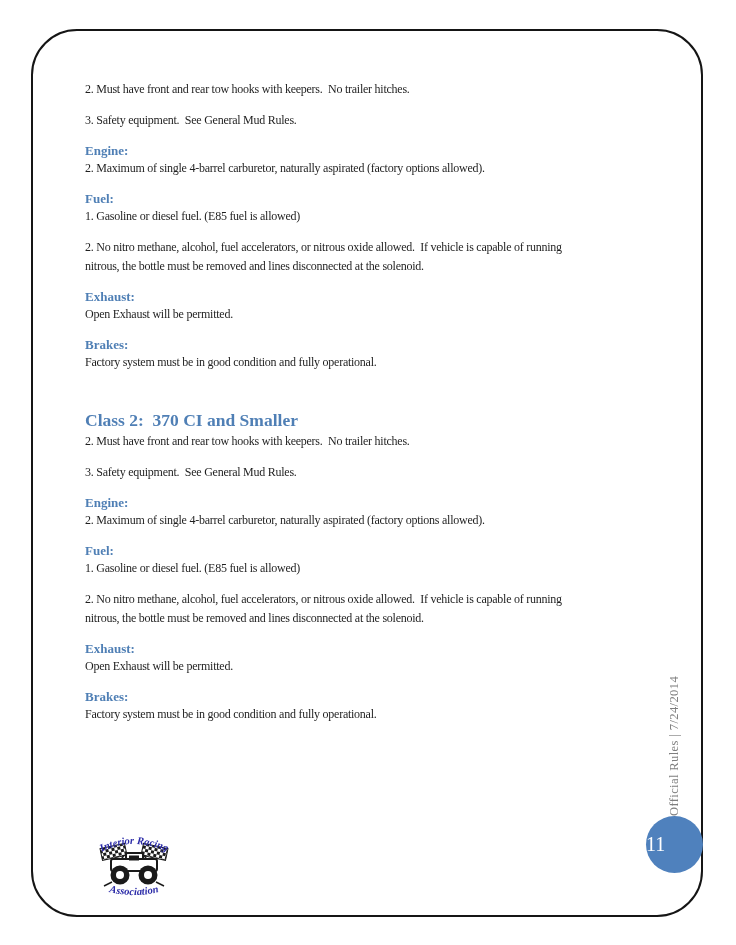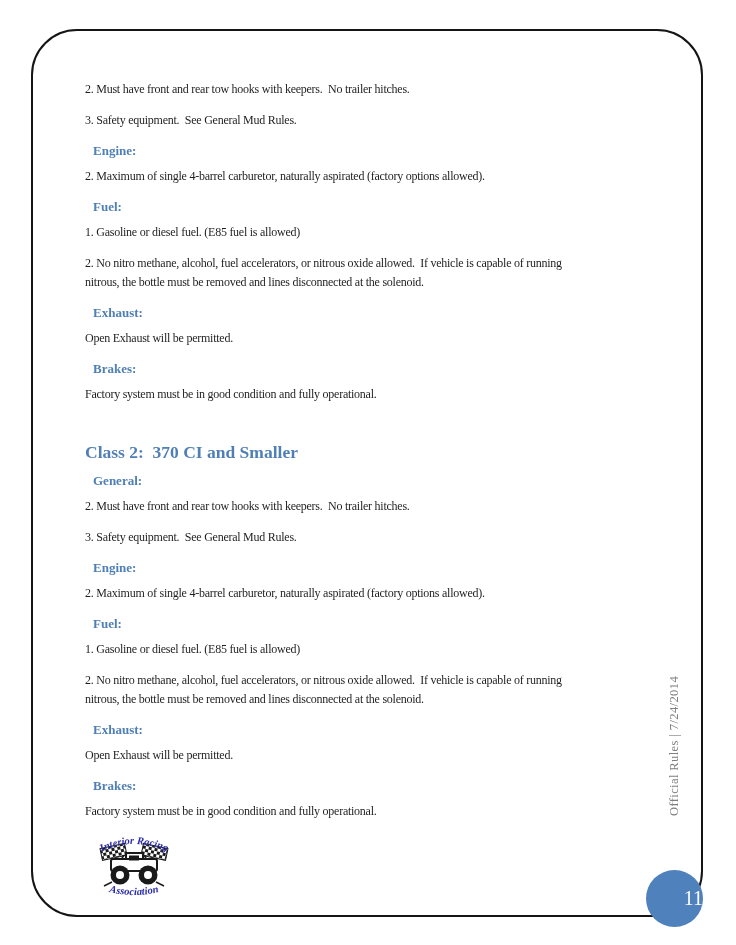--- a/index.html
+++ b/index.html
@@ -21,35 +21,35 @@
   }
   .content{
     position:absolute;left:85px;top:80px;width:600px;
   }
   .para{
     font-family:Liberation Serif, serif;font-size:12px;letter-spacing:-0.25px;
     line-height:19px;color:var(--body-color);margin:0 0 12px 0;white-space:pre-wrap;
   }
   .subheading{
     font-family:"Liberation Serif",serif;font-weight:bold;font-size:13px;
-    line-height:17px;color:var(--heading-blue);margin:8px;white-space:pre-wrap;
+    line-height:17px;color:var(--heading-blue);margin:0;white-space:pre-wrap;
   }
   .heading{
     font-family:"Liberation Serif",serif;font-weight:bold;font-size:17.5px;
     line-height:24px;color:var(--heading-blue);margin:36px 0 0 0;white-space:pre-wrap;
   }
   .sidebar-text{
     position:absolute;left:674px;top:746px;
     transform:translate(-50%,-50%) rotate(-90deg);
     font-family:"Liberation Serif",serif;font-size:12.5px;letter-spacing:0.4px;
     color:var(--sidebar-gray);white-space:nowrap;
   }
   .page-badge{
-    position:absolute;left:646px;top:870px;width:57px;height:57px;border-radius:50%;
-    background:var(--badge-blue);color:#ffffff;display:flex;align-items:center;justify-content:flex-end;
+    position:absolute;left:646px;top:816px;width:57px;height:57px;border-radius:50%;
+    background:var(--badge-blue);color:#ffffff;display:flex;align-items:center;justify-content:flex-start;
     font-family:"Liberation Serif",serif;font-size:20px;z-index:2;
   }
   .logo{position:absolute;left:82px;top:824px;z-index:2;}
   .logo text{font-family:"Liberation Serif",serif;font-weight:bold;font-style:italic;}
 </style>
 </head>
 <body>
 
 <div class="frame"></div>
 
@@ -60,21 +60,20 @@
     <div class="para">2. Maximum of single 4-barrel carburetor, naturally aspirated (factory options allowed).</div>
     <div class="subheading">Fuel:</div>
     <div class="para">1. Gasoline or diesel fuel. (E85 fuel is allowed)</div>
     <div class="para">2. No nitro methane, alcohol, fuel accelerators, or nitrous oxide allowed.  If vehicle is capable of running
 nitrous, the bottle must be removed and lines disconnected at the solenoid.</div>
     <div class="subheading">Exhaust:</div>
     <div class="para">Open Exhaust will be permitted.</div>
     <div class="subheading">Brakes:</div>
     <div class="para">Factory system must be in good condition and fully operational.</div>
     <div class="heading">Class 2:  370 CI and Smaller</div>
-    <div class="subheading">General:</div>
     <div class="para">2. Must have front and rear tow hooks with keepers.  No trailer hitches.</div>
     <div class="para">3. Safety equipment.  See General Mud Rules.</div>
     <div class="subheading">Engine:</div>
     <div class="para">2. Maximum of single 4-barrel carburetor, naturally aspirated (factory options allowed).</div>
     <div class="subheading">Fuel:</div>
     <div class="para">1. Gasoline or diesel fuel. (E85 fuel is allowed)</div>
     <div class="para">2. No nitro methane, alcohol, fuel accelerators, or nitrous oxide allowed.  If vehicle is capable of running
 nitrous, the bottle must be removed and lines disconnected at the solenoid.</div>
     <div class="subheading">Exhaust:</div>
     <div class="para">Open Exhaust will be permitted.</div>

